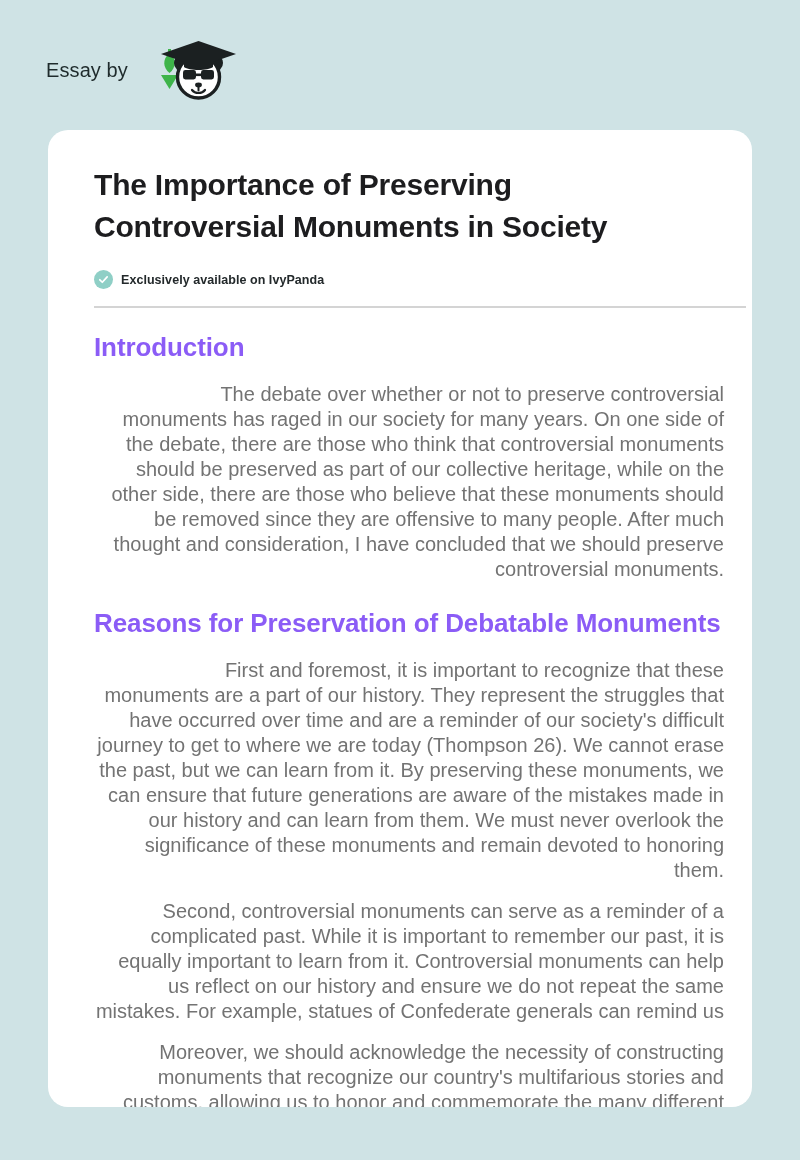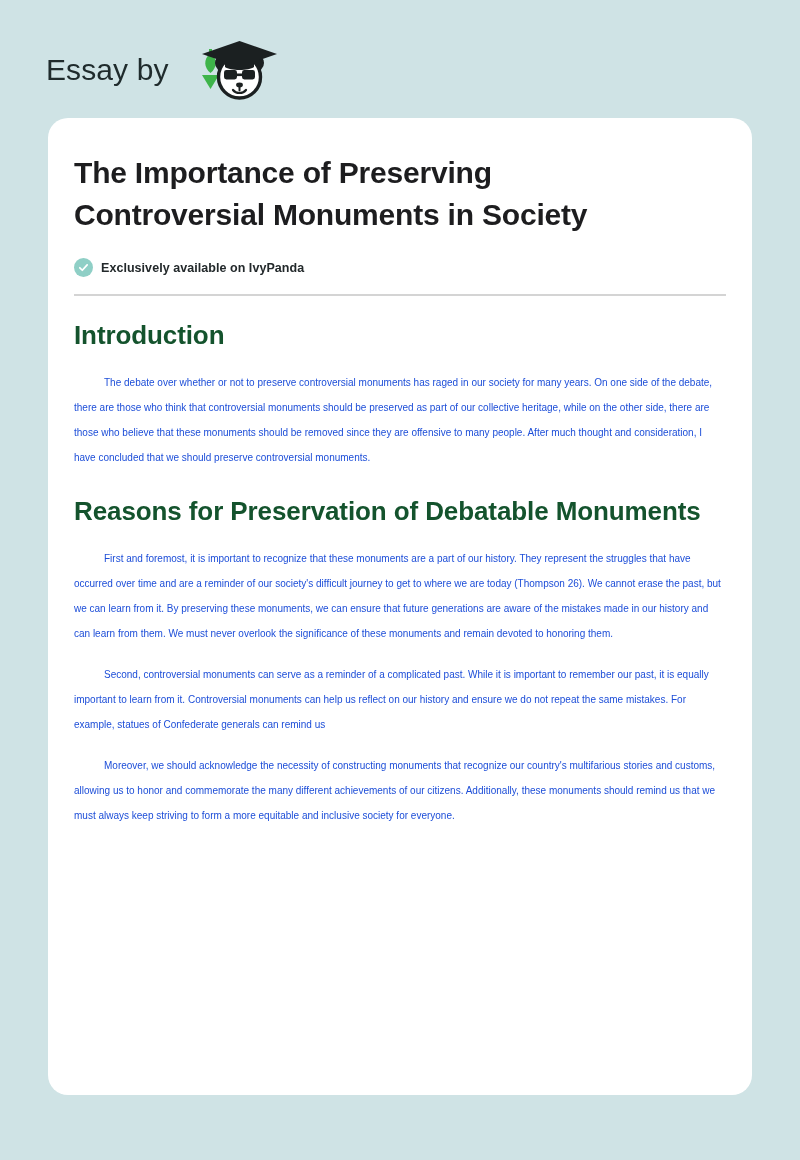--- a/index.html
+++ b/index.html
@@ -24,21 +24,21 @@
   .brand-header {
     position: absolute;
     left: 46px;
     top: 34px;
     height: 72px;
     display: flex;
     align-items: center;
     gap: 10px;
   }
   .brand-essay-by {
-    font-size: 30px;
+    font-size: 20px;
     font-weight: 400;
     color: #1f2b2c;
     letter-spacing: 0.1px;
     line-height: 1;
     white-space: nowrap;
   }
   .brand-logo {
     display: flex;
     align-items: center;
     gap: 6px;
@@ -62,27 +62,28 @@
   .brand-wordmark .reg {
     font-size: 16px;
     vertical-align: super;
     font-weight: 700;
   }
 
   
   .card {
     position: absolute;
     left: 48px;
-    top: 118px;
+    top: 130px;
     width: 704px;
     height: 977px;
     background: #ffffff;
     border-radius: 20px;
     overflow: hidden;
     box-sizing: border-box;
+    padding-left: 20px;
   }
   .card-inner {
     padding: 34px 28px 0 26px;
   }
 
   .doc-title {
     font-size: 30px;
     font-weight: 700;
     color: #1d1d1f;
     line-height: 42px;
@@ -119,35 +120,35 @@
     height: 2px;
     background: #d4d4d4;
     margin: 17px 0 0 0;
     width: 652px;
     border: 0;
   }
 
   .section-heading {
     font-size: 26px;
     font-weight: 700;
-    color: #14532d;
+    color: #8b5cf6;
     line-height: 34px;
     letter-spacing: -0.1px;
     margin: 22px 0 0 0;
   }
   .section-heading.tight { margin-top: 24px; }
 
   .body-par {
-    font-size: 10px;
+    font-size: 20px;
     line-height: 25px;
-    color: #1d4ed8;
+    color: #737373;
     text-indent: 30px;
     margin: 16px 0 0 0;
     max-width: 648px;
-    text-align: left;
+    text-align: right;
   }
   .body-par.first { margin-top: 18px; }
 </style>
 </head>
 <body>
 
 <div class="page">
 
   <div class="brand-header">
     <span class="brand-essay-by">Essay by</span>

